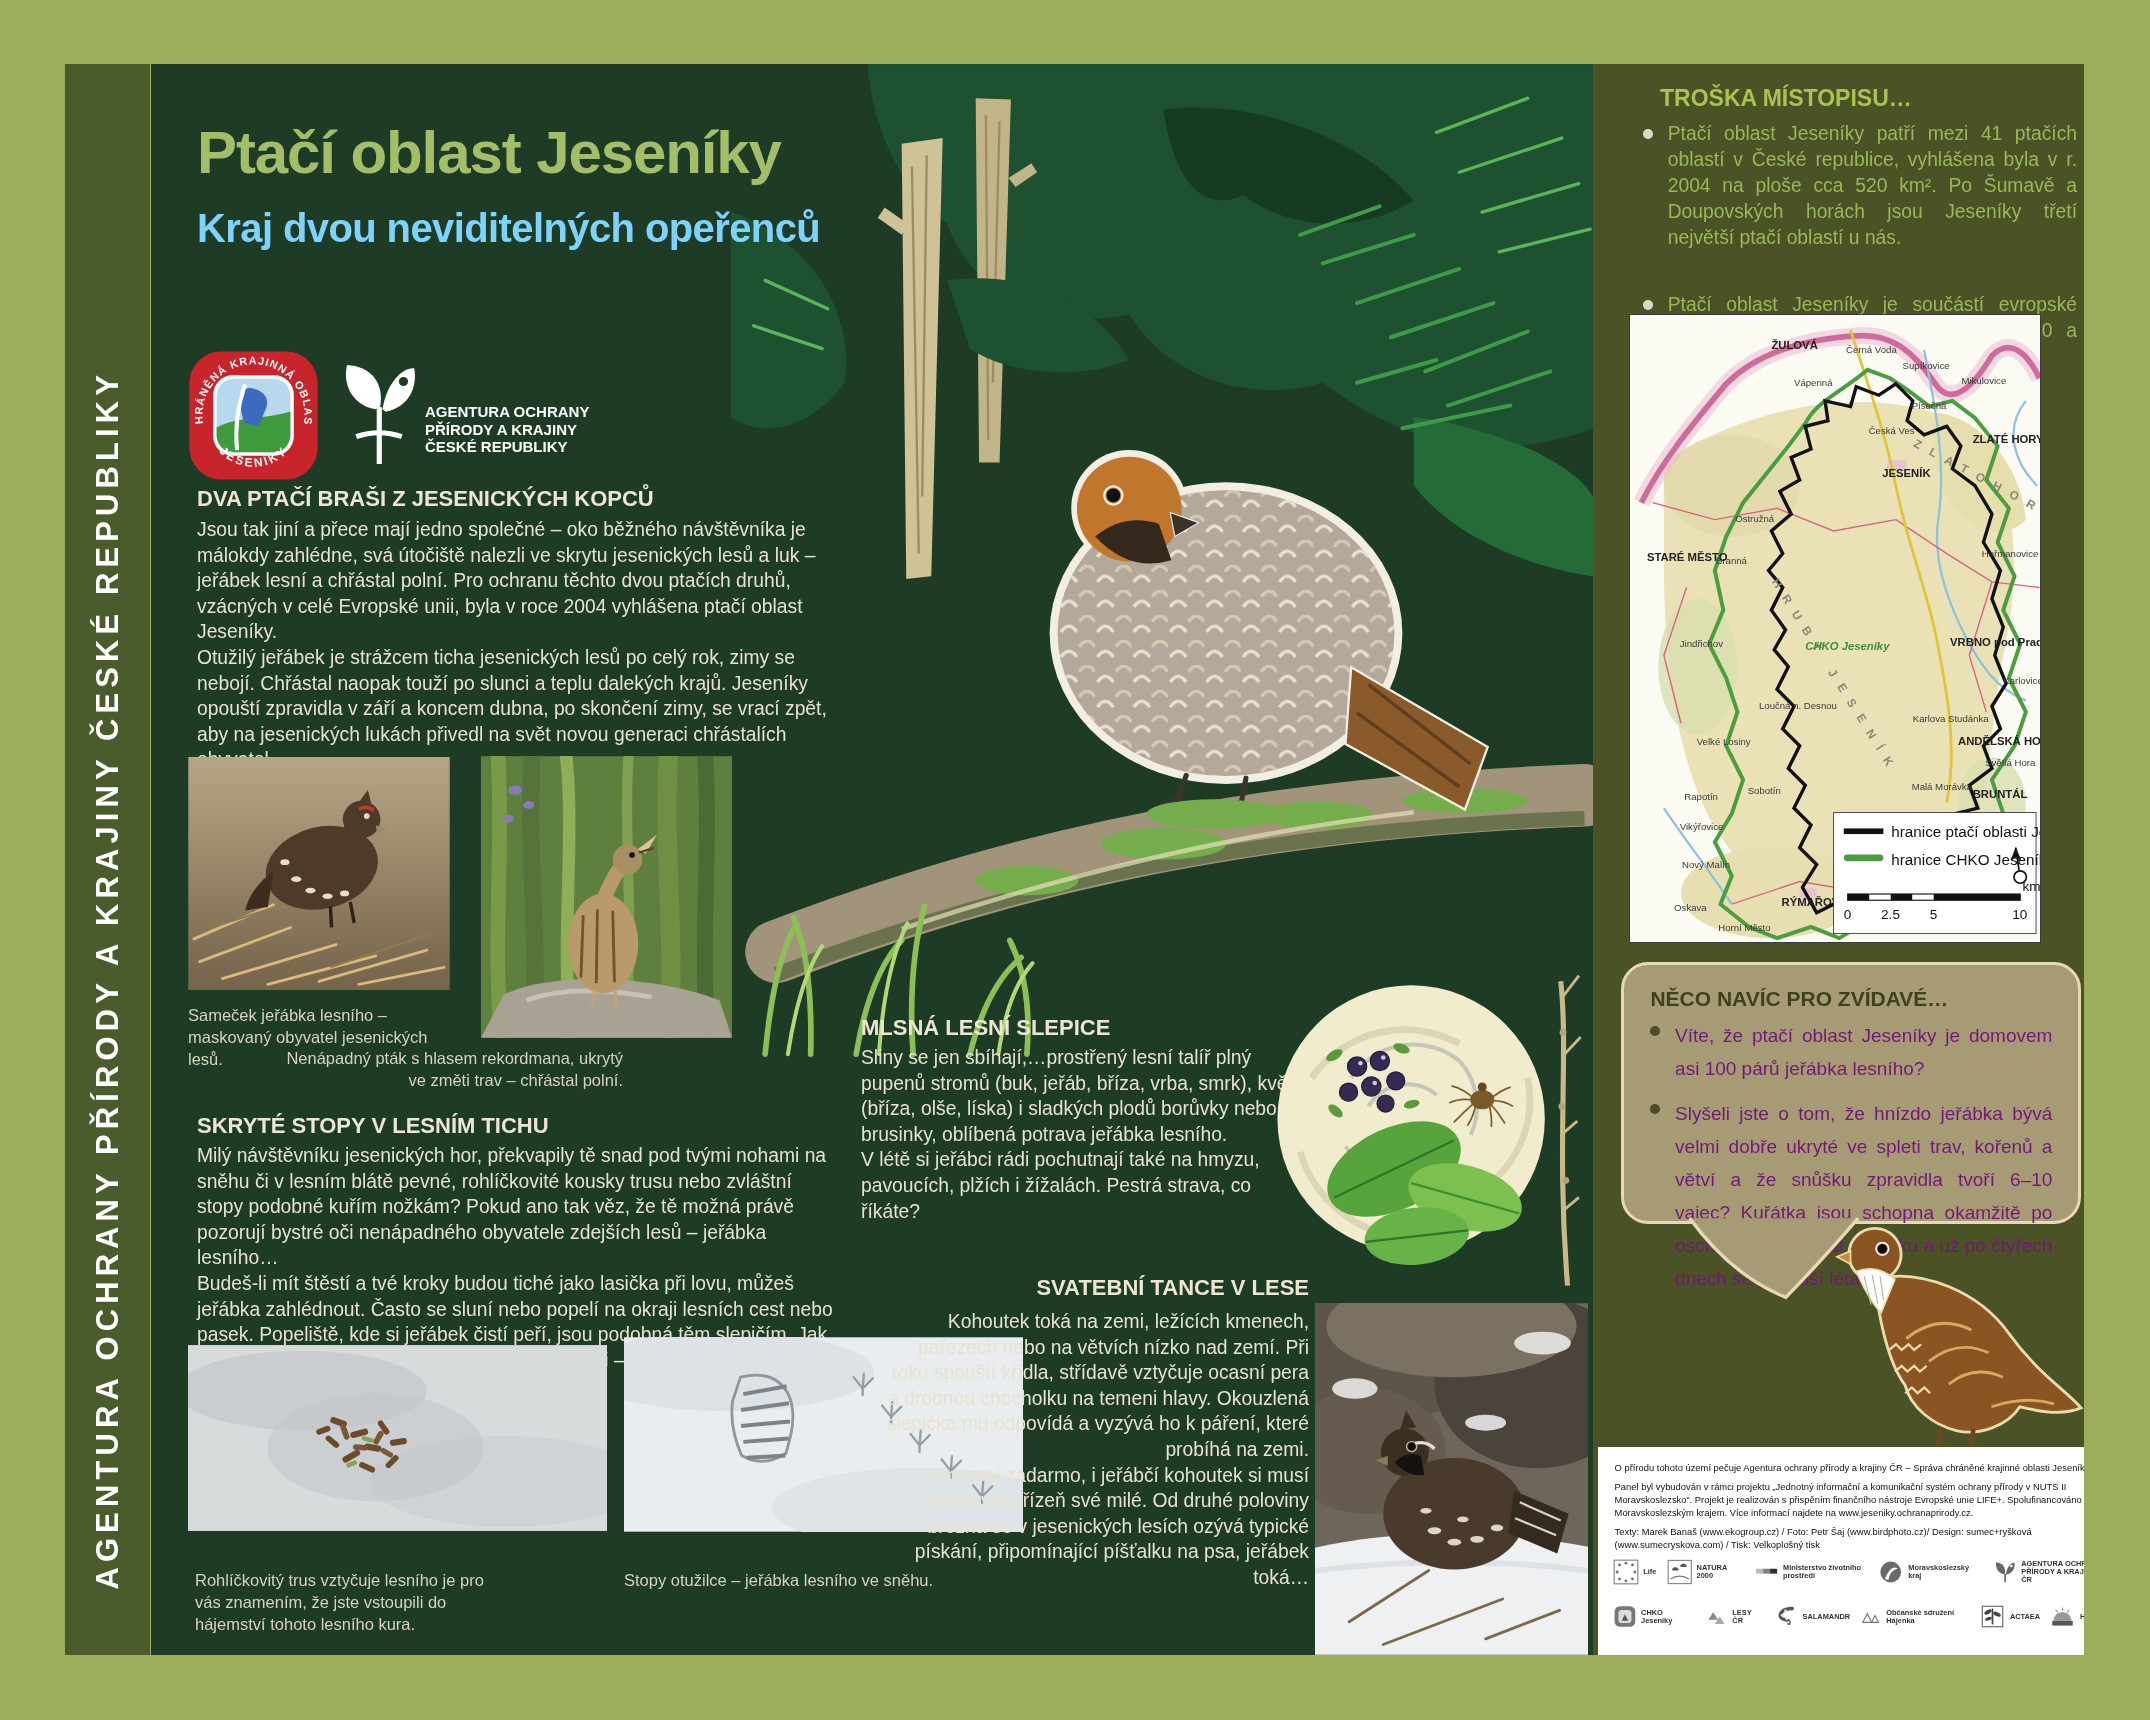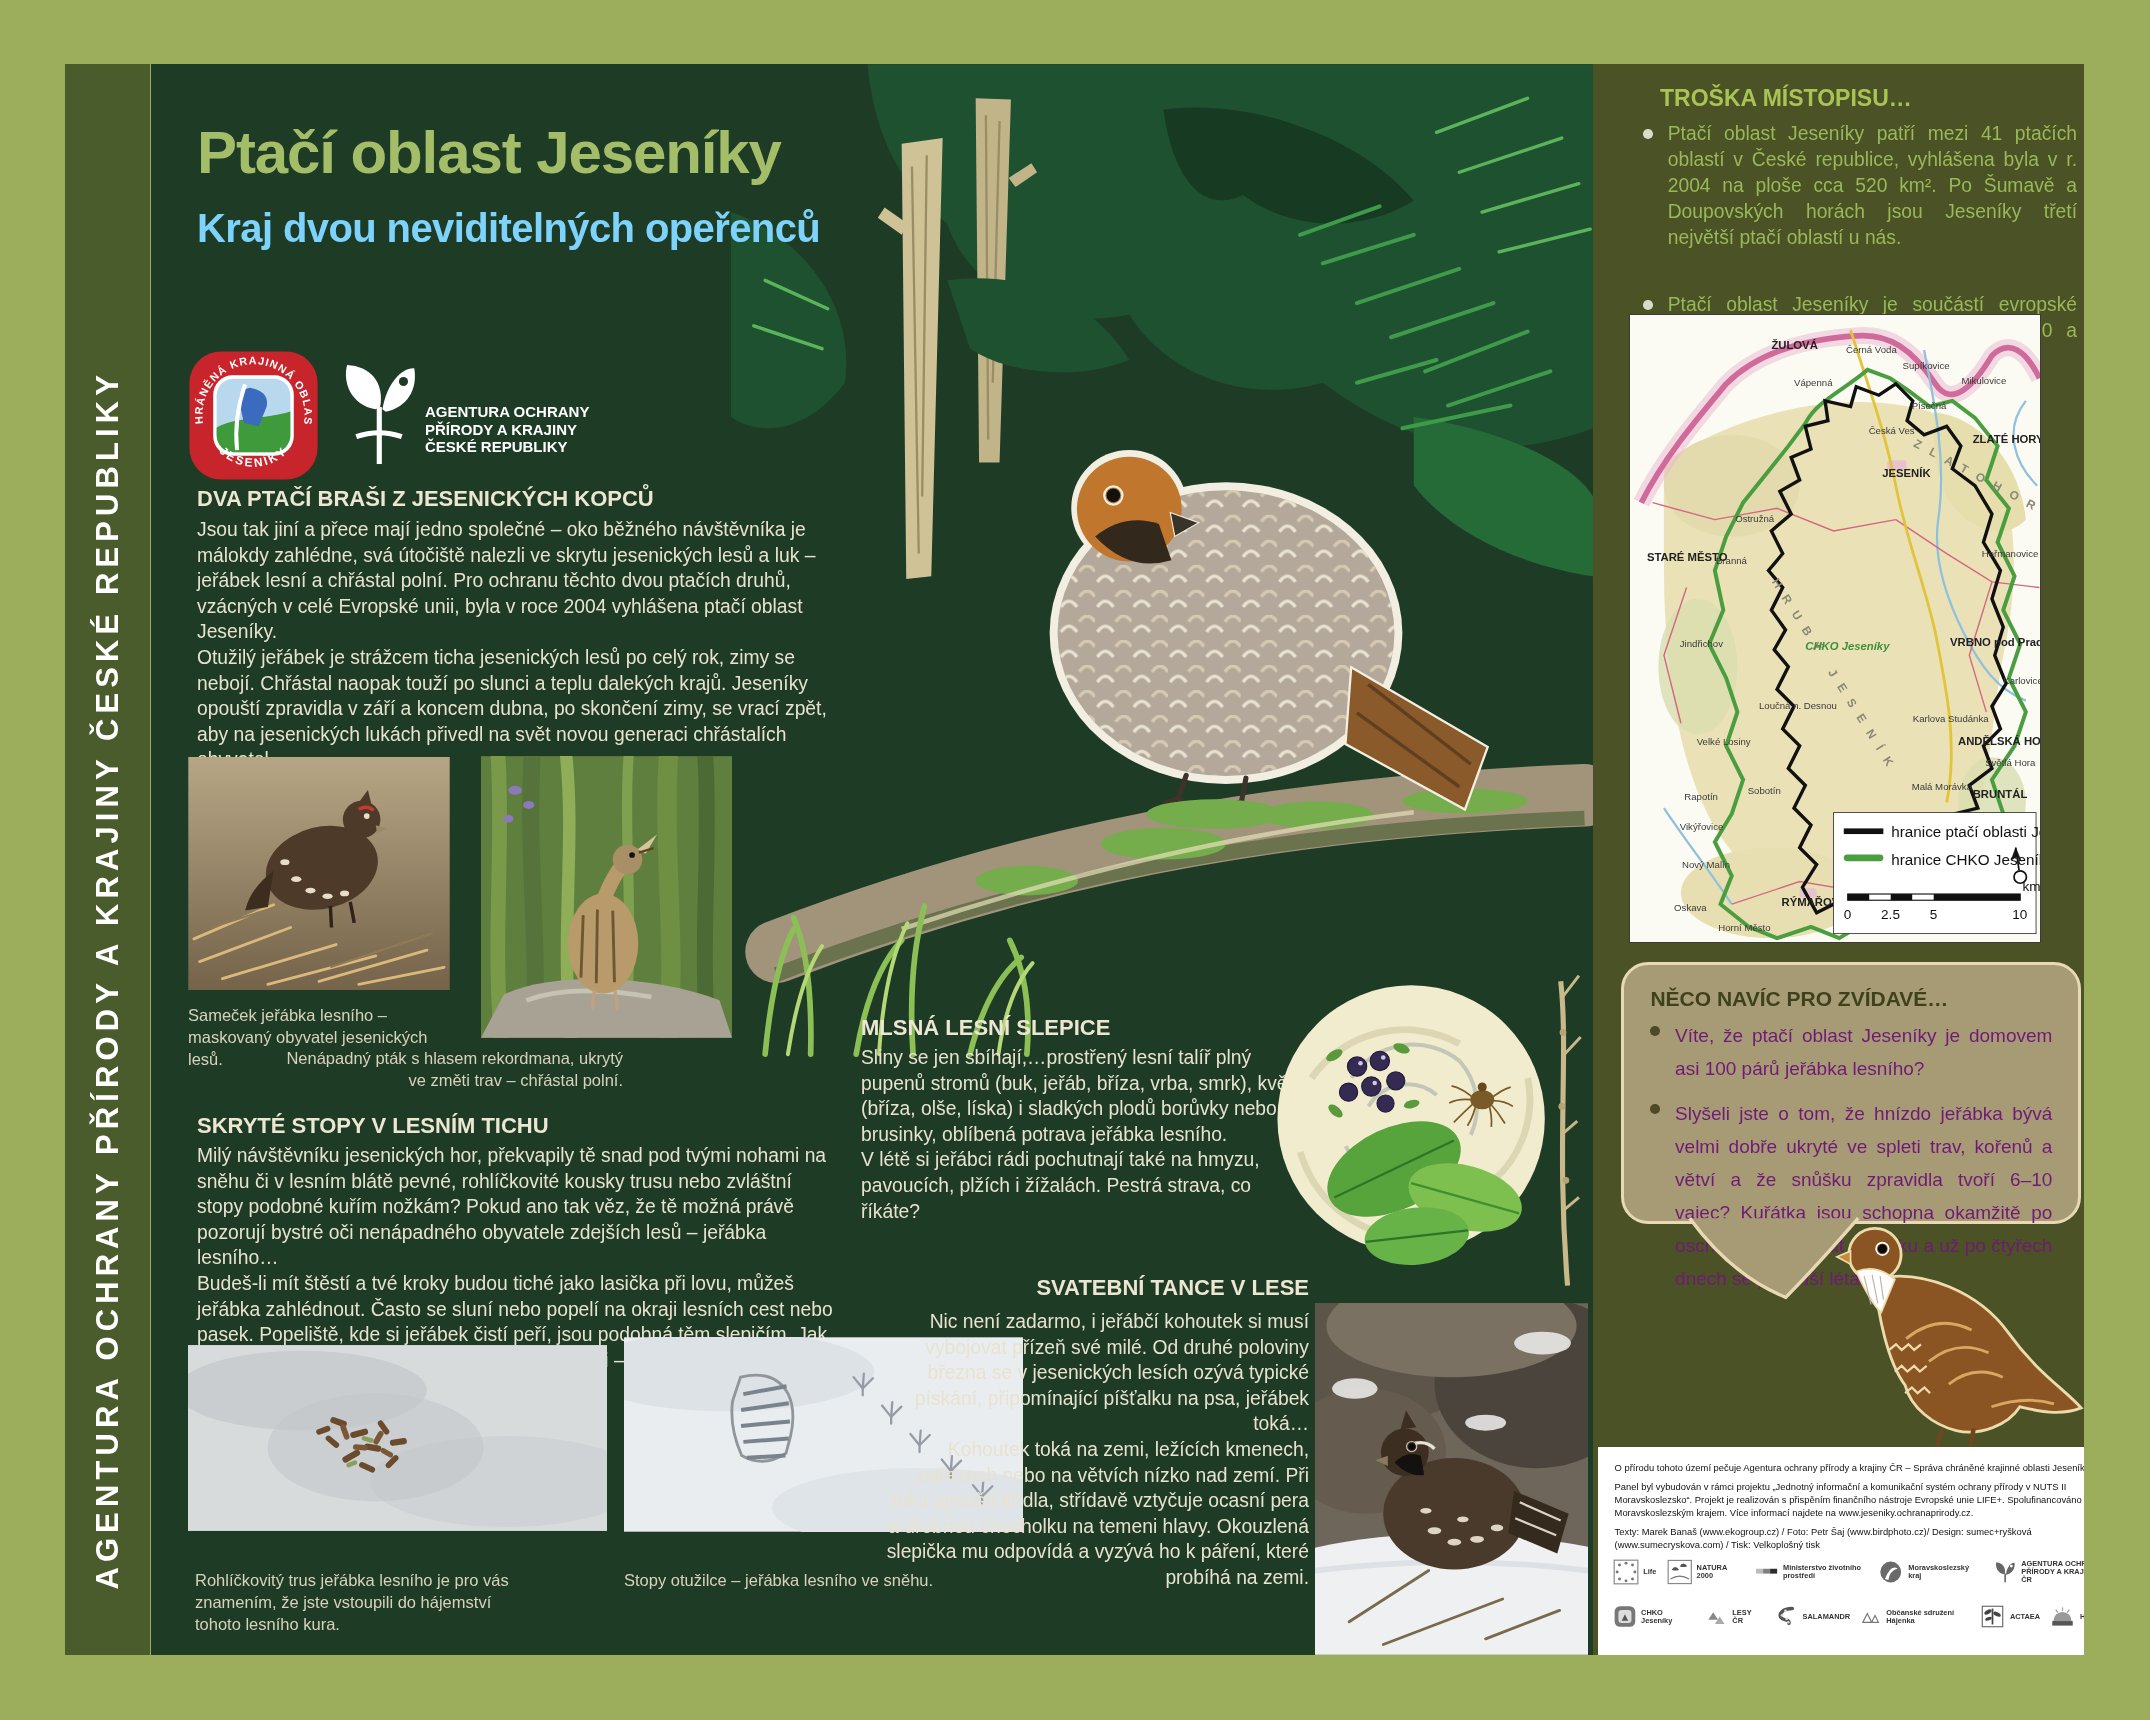--- a/index.html
+++ b/index.html
@@ -339,21 +339,21 @@
           </g>
         <g transform="translate(630,280)">
             <line x1="0" y1="0" x2="-16" y2="-20"></line>
             <line x1="0" y1="0" x2="2" y2="-26"></line>
             <line x1="0" y1="0" x2="18" y2="-18"></line>
             <line x1="0" y1="0" x2="0" y2="12"></line>
           </g>
       </g>
     </svg>
 
-    <div class="abs cap" style="left:44px;top:1505px;width:319px">Rohlíčkovitý trus jeřábka lesního je pro vás znamením, že jste vstoupili do hájemství tohoto lesního kura.</div>
+    <div class="abs cap" style="left:44px;top:1505px;width:319px">Rohlíčkovitý trus vztyčuje lesního je pro vás znamením, že jste vstoupili do hájemství tohoto lesního kura.</div>
     <div class="abs cap" style="left:473px;top:1505px;width:364px">Stopy otužilce – jeřábka lesního ve sněhu.</div>
 
     <div class="abs h-cream" style="left:710px;top:951px">MLSNÁ LESNÍ SLEPICE</div>
     <div class="abs body-cream" style="left:710px;top:981px;width:443px">
       <p>Sliny se jen sbíhají,…prostřený lesní talíř plný pupenů stromů (buk, jeřáb, bříza, vrba, smrk), květů (bříza, olše, líska) i sladkých plodů borůvky nebo brusinky, oblíbená potrava jeřábka lesního.</p>
       <p>V létě si jeřábci rádi pochutnají také na hmyzu, pavoucích, plžích i žížalách. Pestrá strava, co říkáte?</p>
     </div>
 
     <svg class="abs" style="left:1098px;top:900px" width="347" height="336" viewBox="0 0 610 590">
       <circle cx="285" cy="272" r="235" fill="#f2ecce"></circle>
@@ -419,22 +419,22 @@
       <g fill="#b5a478">
           <circle cx="552" cy="120" r="6"></circle>
           <circle cx="550" cy="250" r="6"></circle>
           <circle cx="557" cy="380" r="6"></circle>
         </g>
     </svg>
 
     <div class="abs" style="left:734px;top:1211px;width:424px;text-align:right">
       <div class="h-cream">SVATEBNÍ TANCE V LESE</div>
       <div class="body-cream" style="margin-top:8px">
+        <p>Kohoutek toká na zemi, ležících kmenech, pařezech nebo na větvích nízko nad zemí. Při toku spouští křídla, střídavě vztyčuje ocasní pera a drobnou chocholku na temeni hlavy. Okouzlená slepička mu odpovídá a vyzývá ho k páření, které probíhá na zemi.</p>
         <p>Nic není zadarmo, i jeřábčí kohoutek si musí vybojovat přízeň své milé. Od druhé poloviny března se v jesenických lesích ozývá typické pískání, připomínající píšťalku na psa, jeřábek toká…</p>
-        <p>Kohoutek toká na zemi, ležících kmenech, pařezech nebo na větvích nízko nad zemí. Při toku spouští křídla, střídavě vztyčuje ocasní pera a drobnou chocholku na temeni hlavy. Okouzlená slepička mu odpovídá a vyzývá ho k páření, které probíhá na zemi.</p>
       </div>
     </div>
 
     <svg class="abs" style="left:1164px;top:1239px" width="273" height="352" viewBox="0 0 480 618">
       <rect width="480" height="618" fill="#6e665a"></rect>
       <ellipse cx="110" cy="90" rx="190" ry="120" fill="#5d554a"></ellipse>
       <ellipse cx="390" cy="140" rx="180" ry="150" fill="#4a443c"></ellipse>
       <ellipse cx="240" cy="40" rx="220" ry="90" fill="#7a7163"></ellipse>
       <ellipse cx="90" cy="260" rx="140" ry="110" fill="#655c4f"></ellipse>
       <g fill="#e8e8e6" opacity="0.9">

